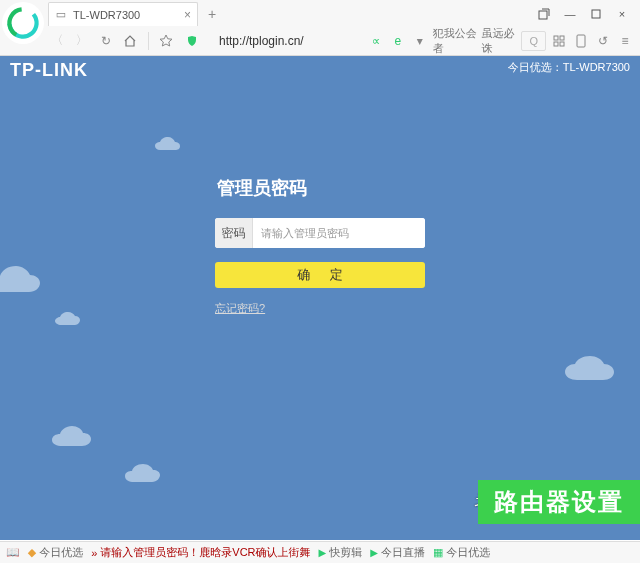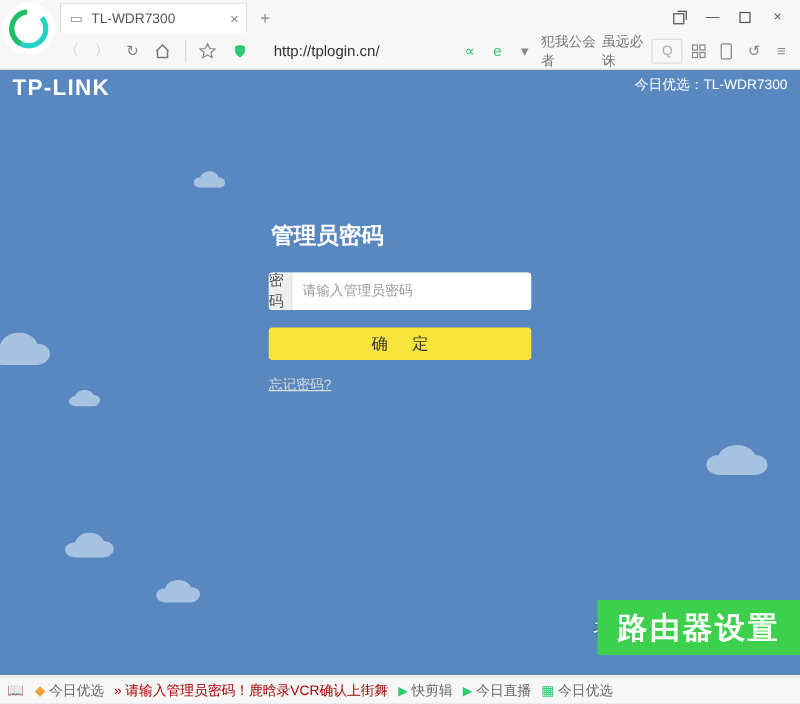--- a/index.html
+++ b/index.html
@@ -118,21 +118,21 @@
     text-align:left;
   }
   .login-title { color:#fff; font-size:18px; font-weight:bold; margin-bottom:18px; margin-left:2px;}
   .pw-row {
     display:flex;height:30px;width:100%;
     border-radius:3px;overflow:hidden;
     background:#fff;
     margin-bottom:14px;
   }
   .pw-label {
-    width:19px;background:#eeeeee;color:#555;font-size:12px;
+    width:38px;background:#eeeeee;color:#555;font-size:12px;
     display:flex;align-items:center;justify-content:center;
     border-right:1px solid #ddd;
   }
   .pw-input {
     flex:1;border:none;outline:none;font-size:11px;padding:0 8px;color:#333;
   }
   .pw-input::placeholder { color:#9a9a9a; }
   .ok-btn {
     width:100%;height:26px;background:#f7e53b;border:none;border-radius:3px;
     color:#333;font-size:13px;letter-spacing:8px;text-indent:8px;

